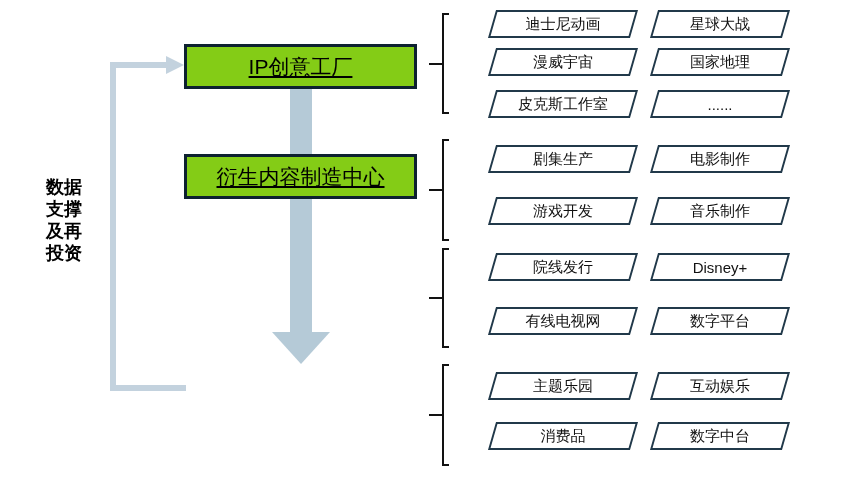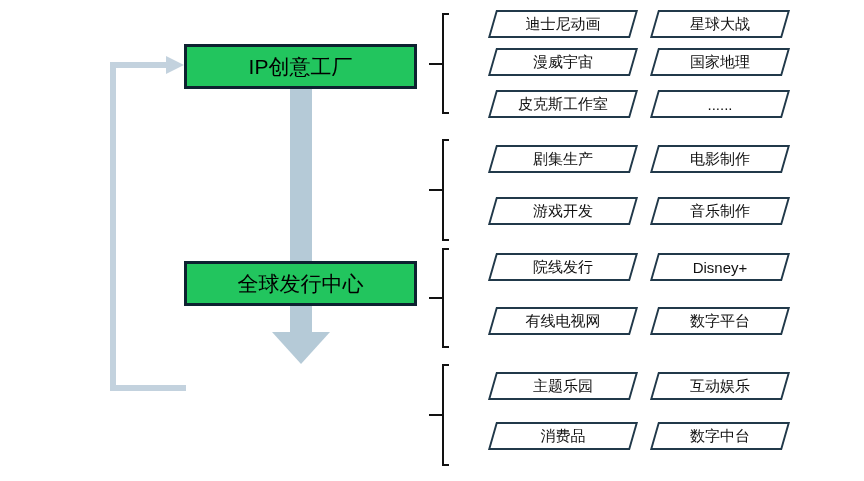--- a/index.html
+++ b/index.html
@@ -10,23 +10,23 @@
   svg.layer { position:absolute; left:0; top:0; width:864px; height:481px; }
   .arrows   { z-index:1; }
   .brackets { z-index:2; }
   .side-label {
     position:absolute; left:36px; top:176px; width:56px; z-index:3;
     font-size:18px; font-weight:bold; line-height:22px; text-align:center; color:#000;
   }
   .side-label span { display:block; }
   .stage-box {
     position:absolute; left:184px; width:233px; height:45px; z-index:3;
-    background:#22c55e; border:3px solid #0d2130; box-sizing:border-box;
+    background:#84cc16; border:3px solid #0d2130; box-sizing:border-box;
     display:flex; align-items:center; justify-content:center;
-    font-size:21px; color:#000; white-space:nowrap;
+    font-size:21px; color:#000; white-space:nowrap;text-decoration:underline;
   }
   .item {
     position:absolute; height:28px; z-index:2;
     background:#ffffff; border:2px solid #21394a; box-sizing:border-box;
     transform:skewX(-16deg);
   }
   .item > span {
     display:flex; width:100%; height:100%;
     align-items:center; justify-content:center;
     transform:skewX(16deg);
@@ -51,23 +51,29 @@
     </g>
   </svg>
 
   <svg class="layer brackets">
     <path d="M449 14 H443 V113 H449 M429 64 H443" fill="none" stroke="#121212" stroke-width="2"></path>
     <path d="M449 140 H443 V240 H449 M429 190 H443" fill="none" stroke="#121212" stroke-width="2"></path>
     <path d="M449 249 H443 V347 H449 M429 298 H443" fill="none" stroke="#121212" stroke-width="2"></path>
     <path d="M449 365 H443 V465 H449 M429 415 H443" fill="none" stroke="#121212" stroke-width="2"></path>
   </svg>
 
+  <div class="side-label">
+    <span>数据</span>
+    <span>支撑</span>
+    <span>及再</span>
+    <span>投资</span>
+  </div>
 
   <div class="stage-box" style="top:44px">IP创意工厂</div>
-  <div class="stage-box" style="top:261px">全球发行中心</div>
+  <div class="stage-box" style="top:154px">衍生内容制造中心</div>
 
   <div class="item col1" style="top:10px">
       <span>迪士尼动画</span>
     </div>
   <div class="item col2" style="top:10px">
       <span>星球大战</span>
     </div>
   <div class="item col1" style="top:48px">
       <span>漫威宇宙</span>
     </div>

